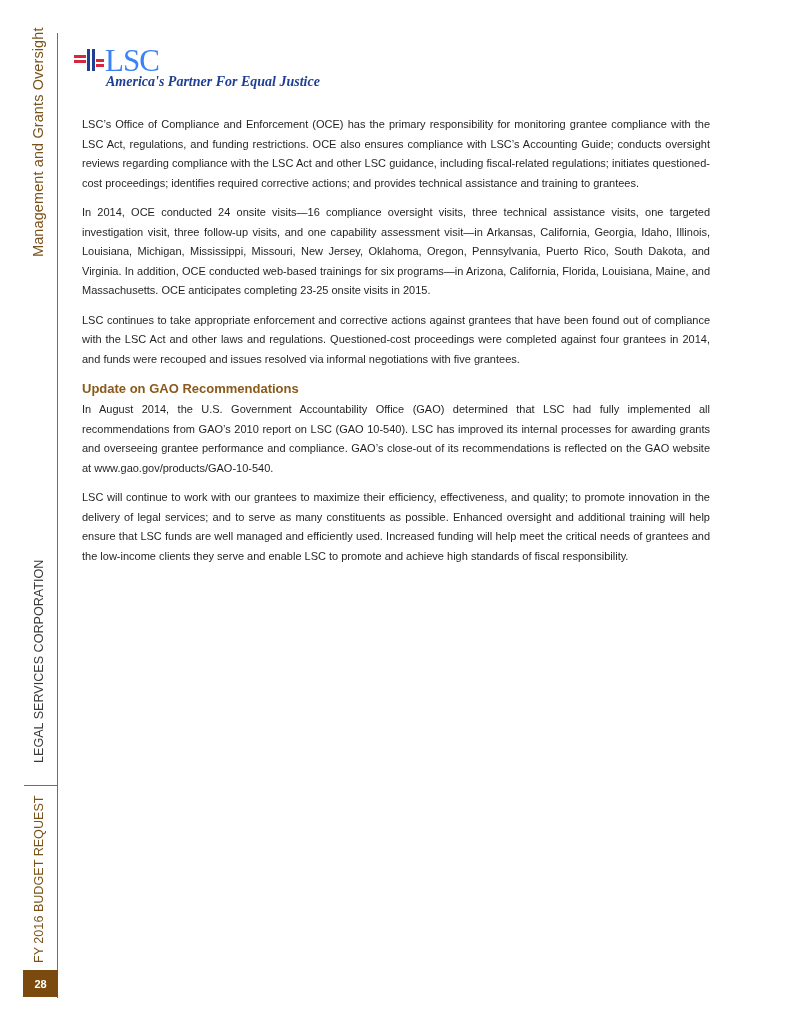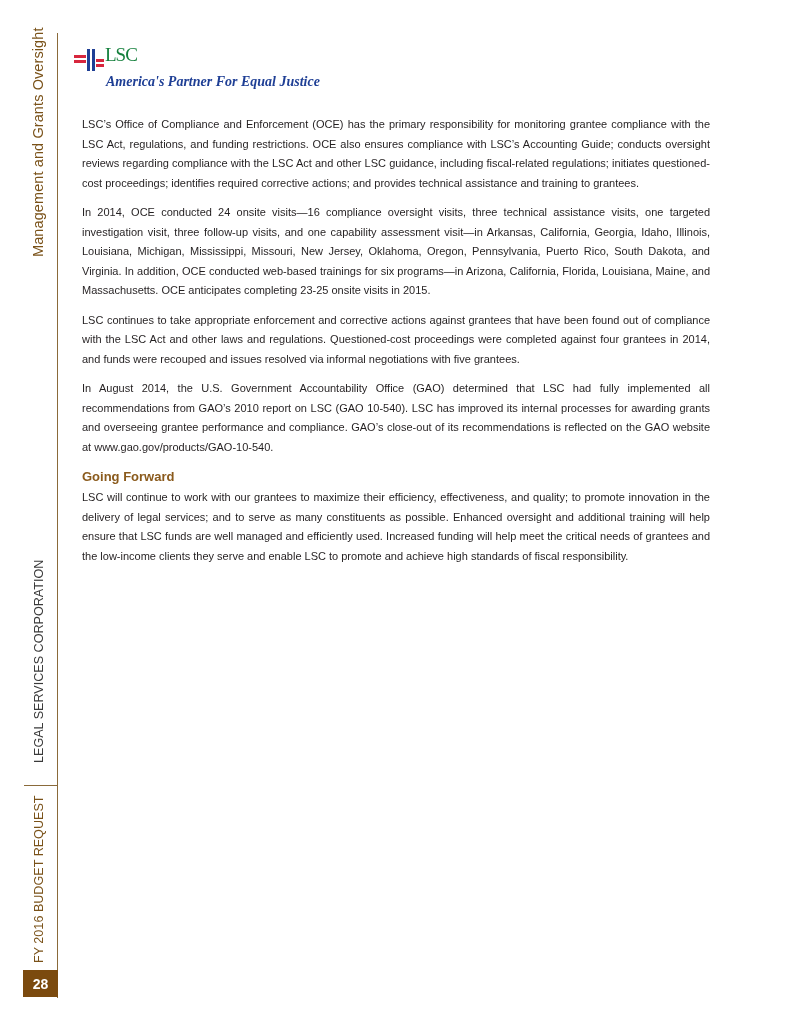--- a/index.html
+++ b/index.html
@@ -21,29 +21,29 @@
       left: 32px; top: 763px; font-size: 12.6px; color: #3a3a3a; letter-spacing: 0px;
     }
     .side-budget {
       left: 32px; top: 963px; font-size: 12.6px; color: #7a5219;
     }
     .side-tick {
       position: absolute; left: 24px; top: 785px; width: 34px; height: 1px; background: #8a6a3a;
     }
     .page-num {
       position: absolute; left: 23px; top: 970px; width: 35px; height: 27px;
-      background: #7b4a0e; color: #fff; font-weight: bold; font-size: 14px;
+      background: #7b4a0e; color: #fff; font-weight: bold; font-size: 11px;
       display: flex; align-items: center; justify-content: center;
     }
 
     .logo { position: absolute; left: 74px; top: 43px; width: 200px; height: 48px; }
     .logo-mark { position: absolute; left: 0; top: 6px; width: 30px; height: 22px; }
     .logo-text {
       position: absolute; left: 31px; top: 2px; font-family: "Liberation Serif", serif;
-      font-size: 19px; color: #15803d; letter-spacing: -1px; line-height: 1;
+      font-size: 31px; color: #3b82f6; letter-spacing: -1px; line-height: 1;
     }
     .logo-tag {
       position: absolute; left: 32px; top: 31px; font-family: "Liberation Serif", serif;
       font-style: italic; font-weight: bold; font-size: 14px; color: #1f3f95; white-space: nowrap;
     }
 
     .content { position: absolute; left: 82px; top: 115px; width: 628px; }
     .content p {
       font-size: 11px; line-height: 19.5px; text-align: justify; color: #231f20;
       margin-bottom: 10px; hyphens: manual;
@@ -73,16 +73,16 @@
     <rect x="22" y="15" width="8" height="3" fill="#d7263d"></rect>
   </svg>
   <div class="logo-text">LSC</div>
   <div class="logo-tag">America's Partner For Equal Justice</div>
 </div>
 
 <div class="content">
   <p>LSC’s Office of Compliance and Enforcement (OCE) has the primary responsibility for monitoring grantee compliance with the LSC Act, regulations, and funding restrictions. OCE also ensures compliance with LSC’s Accounting Guide; conducts oversight reviews regarding compliance with the LSC Act and other LSC guid­ance, including fiscal-related regulations; initiates questioned-cost proceedings; identifies required corrective actions; and provides technical assistance and training to grantees.</p>
   <p>In 2014, OCE conducted 24 onsite visits—16 compliance oversight visits, three technical assistance visits, one targeted investigation visit, three follow-up visits, and one capability assessment visit—in Arkansas, California, Georgia, Idaho, Illinois, Louisiana, Michigan, Mississippi, Missouri, New Jersey, Oklahoma, Oregon, Penn­sylvania, Puerto Rico, South Dakota, and Virginia. In addition, OCE conducted web-based trainings for six programs—in Arizona, California, Florida, Louisiana, Maine, and Massachusetts. OCE anticipates completing 23-25 onsite visits in 2015.</p>
   <p>LSC continues to take appropriate enforcement and corrective actions against grantees that have been found out of compliance with the LSC Act and other laws and regulations. Questioned-cost proceedings were com­pleted against four grantees in 2014, and funds were recouped and issues resolved via informal negotiations with five grantees.</p>
+  <h2>Update on GAO Recommendations</h2>
   <p>In August 2014, the U.S. Government Accountability Office (GAO) determined that LSC had fully implemented all recommendations from GAO’s 2010 report on LSC (GAO 10-540). LSC has improved its internal processes for awarding grants and overseeing grantee performance and compliance. GAO’s close-out of its recommen­dations is reflected on the GAO website at www.gao.gov/products/GAO-10-540.</p>
-  <h2>Going Forward</h2>
   <p>LSC will continue to work with our grantees to maximize their efficiency, effectiveness, and quality; to promote innovation in the delivery of legal services; and to serve as many constituents as possible. Enhanced over­sight and additional training will help ensure that LSC funds are well managed and efficiently used. Increased funding will help meet the critical needs of grantees and the low-income clients they serve and enable LSC to promote and achieve high standards of fiscal responsibility.</p>
 </div>
 
 </body></html>

